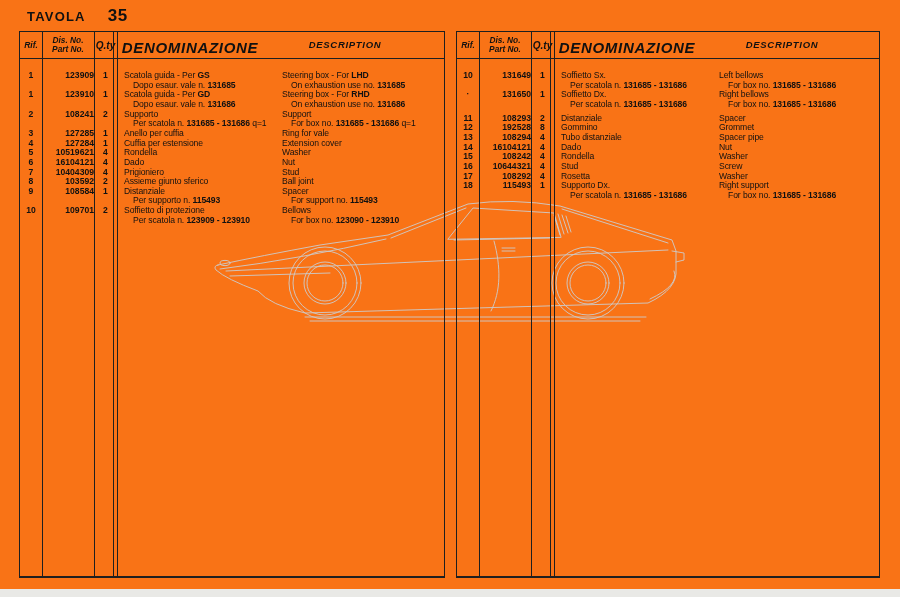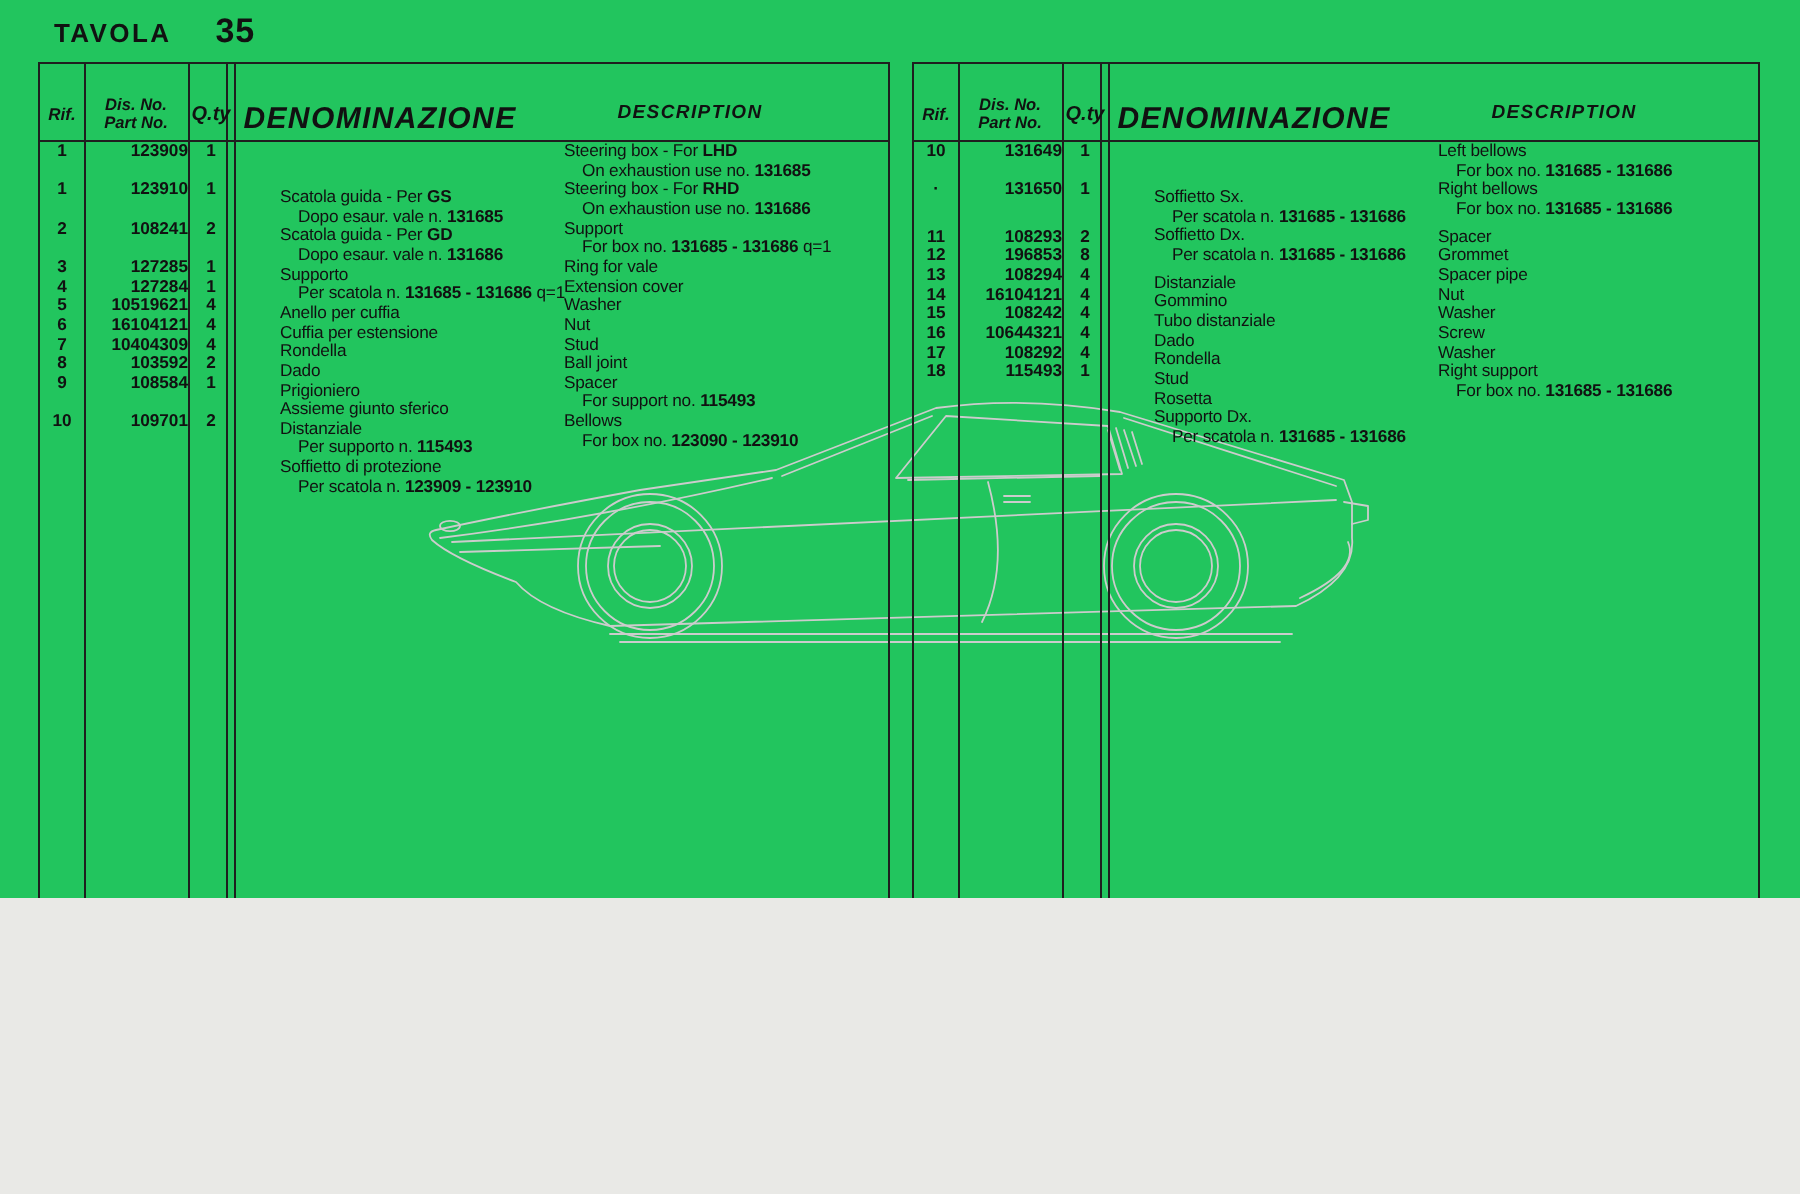--- a/index.html
+++ b/index.html
@@ -1,51 +1,51 @@
 <!DOCTYPE html>
 <html><head>
 <meta charset="utf-8">
 <style>
   html,body{margin:0;padding:0;background:#e9e9e6;}
   .page{
-    position:relative; width:900px; height:449px; margin:0 auto;
-    background:#22c55e; color:#111; overflow:hidden;
+    position:relative; width:900px; height:589px; margin:0 auto;
+    background:#f97316; color:#111; overflow:hidden;
     font-family:"Liberation Sans","DejaVu Sans",sans-serif;
   }
   
   .title{position:absolute; left:27px; top:6px; white-space:nowrap;}
   .title .t-label{font-size:13px; font-weight:bold; letter-spacing:1.2px;}
   .title .t-num{font-size:17px; font-weight:bold; margin-left:22px; letter-spacing:0.5px;}
   
   .car{position:absolute; left:210px; top:193px; z-index:1;}
   
   .ptable{
     position:absolute; top:31px; height:547px; box-sizing:border-box;
     border:1.5px solid #1f1f1f; border-bottom-width:2px; z-index:2;
   }
   .ptable .vline{position:absolute; top:0; bottom:0; width:1px; background:#1f1f1f;}
   .ptable .vl-1{left:22px;} .ptable .vl-2{left:74px;}
   .ptable .vl-3{left:93px;} .ptable .vl-4{left:96.5px;}
   .thead{
     position:absolute; top:0; left:0; right:0; height:26px;
-    border-bottom:1.5px solid #1f1f1f; font-style:italic;margin-top:12px;
+    border-bottom:1.5px solid #1f1f1f; font-style:italic;
   }
   .thead .hc{position:absolute; text-align:center; white-space:nowrap; font-weight:bold;}
   .h-rif {left:0;    width:22px; top:8px;  font-size:8.5px;}
   .h-dis {left:22px; width:52px; top:3.5px;font-size:8.3px; line-height:9.5px;}
   .h-qty {left:74px; width:23px; top:8px;  font-size:10px;}
   .h-den {left:92px; width:156px; top:7px; font-size:15px; letter-spacing:0.7px;}
   .h-desc{left:247px;width:156px; top:7px; font-size:9.5px; letter-spacing:0.7px;}
   .rows{position:absolute; left:0; right:0; top:26px; bottom:0;}
   .row{position:absolute; left:0; right:0;}
   .row .cell{position:absolute; font-size:8.6px; line-height:9.6px; white-space:nowrap;}
   .c-rif {left:0;    width:22px; text-align:center; font-weight:bold;}
   .c-part{left:22px; width:52px; text-align:right; font-weight:bold;}
   .c-qty {left:74px; width:23px; text-align:center; font-weight:bold;}
-  .c-den {left:120px;width:160px;margin-top:23px;}
+  .c-den {left:104px;width:160px;}
   .c-desc{left:262px;width:158px;}
   .ln{height:9.6px; line-height:9.6px; letter-spacing:-0.1px;}
   .ln.sub{padding-left:9px;}
   .ln b{font-weight:bold;}
 </style>
 </head>
 <body>
 
 <div class="page">
 
@@ -294,21 +294,21 @@
           <div class="cell c-qty">2</div>
           <div class="cell c-den">
             <div class="ln"><span>Distanziale</span></div>
           </div>
           <div class="cell c-desc">
             <div class="ln"><span>Spacer</span></div>
           </div>
         </div>
         <div class="row" style="top: 65.25px;">
           <div class="cell c-rif">12</div>
-          <div class="cell c-part">196853</div>
+          <div class="cell c-part">192528</div>
           <div class="cell c-qty">8</div>
           <div class="cell c-den">
             <div class="ln"><span>Gommino</span></div>
           </div>
           <div class="cell c-desc">
             <div class="ln"><span>Grommet</span></div>
           </div>
         </div>
         <div class="row" style="top: 74.9px;">
           <div class="cell c-rif">13</div>

